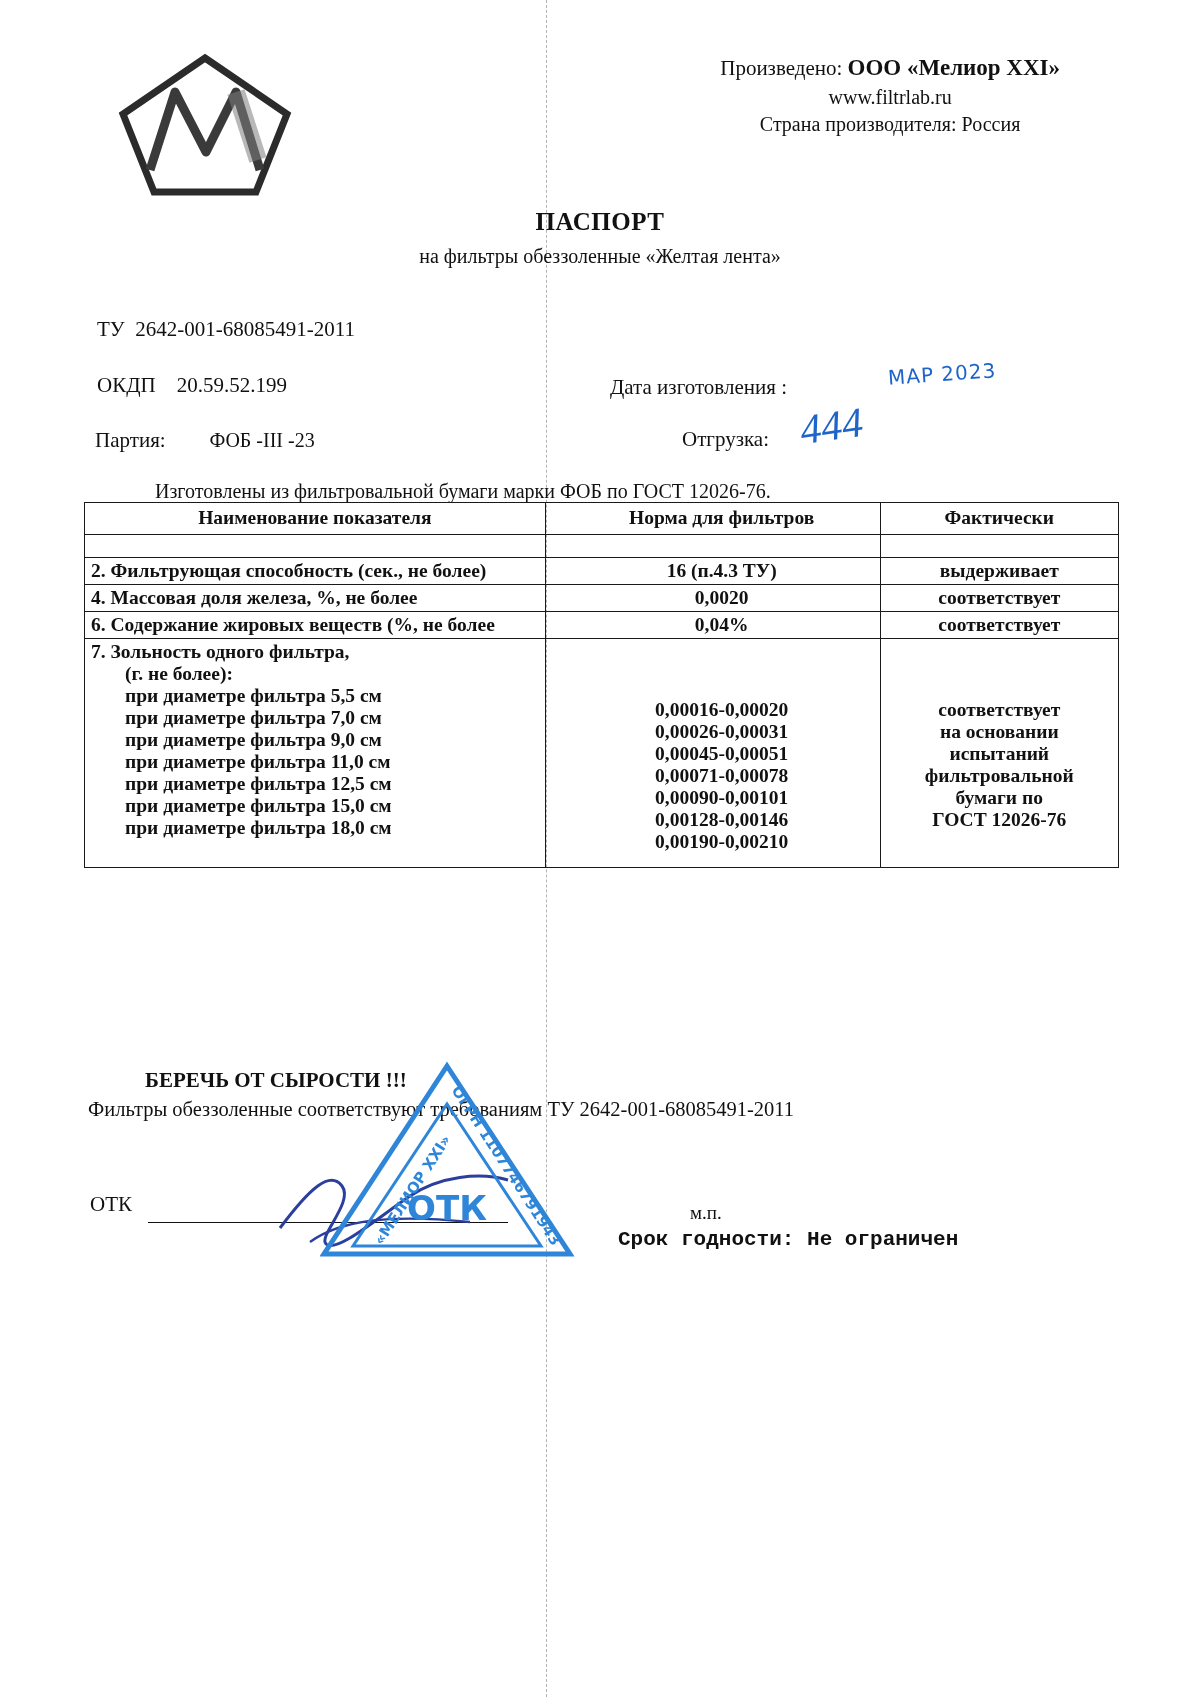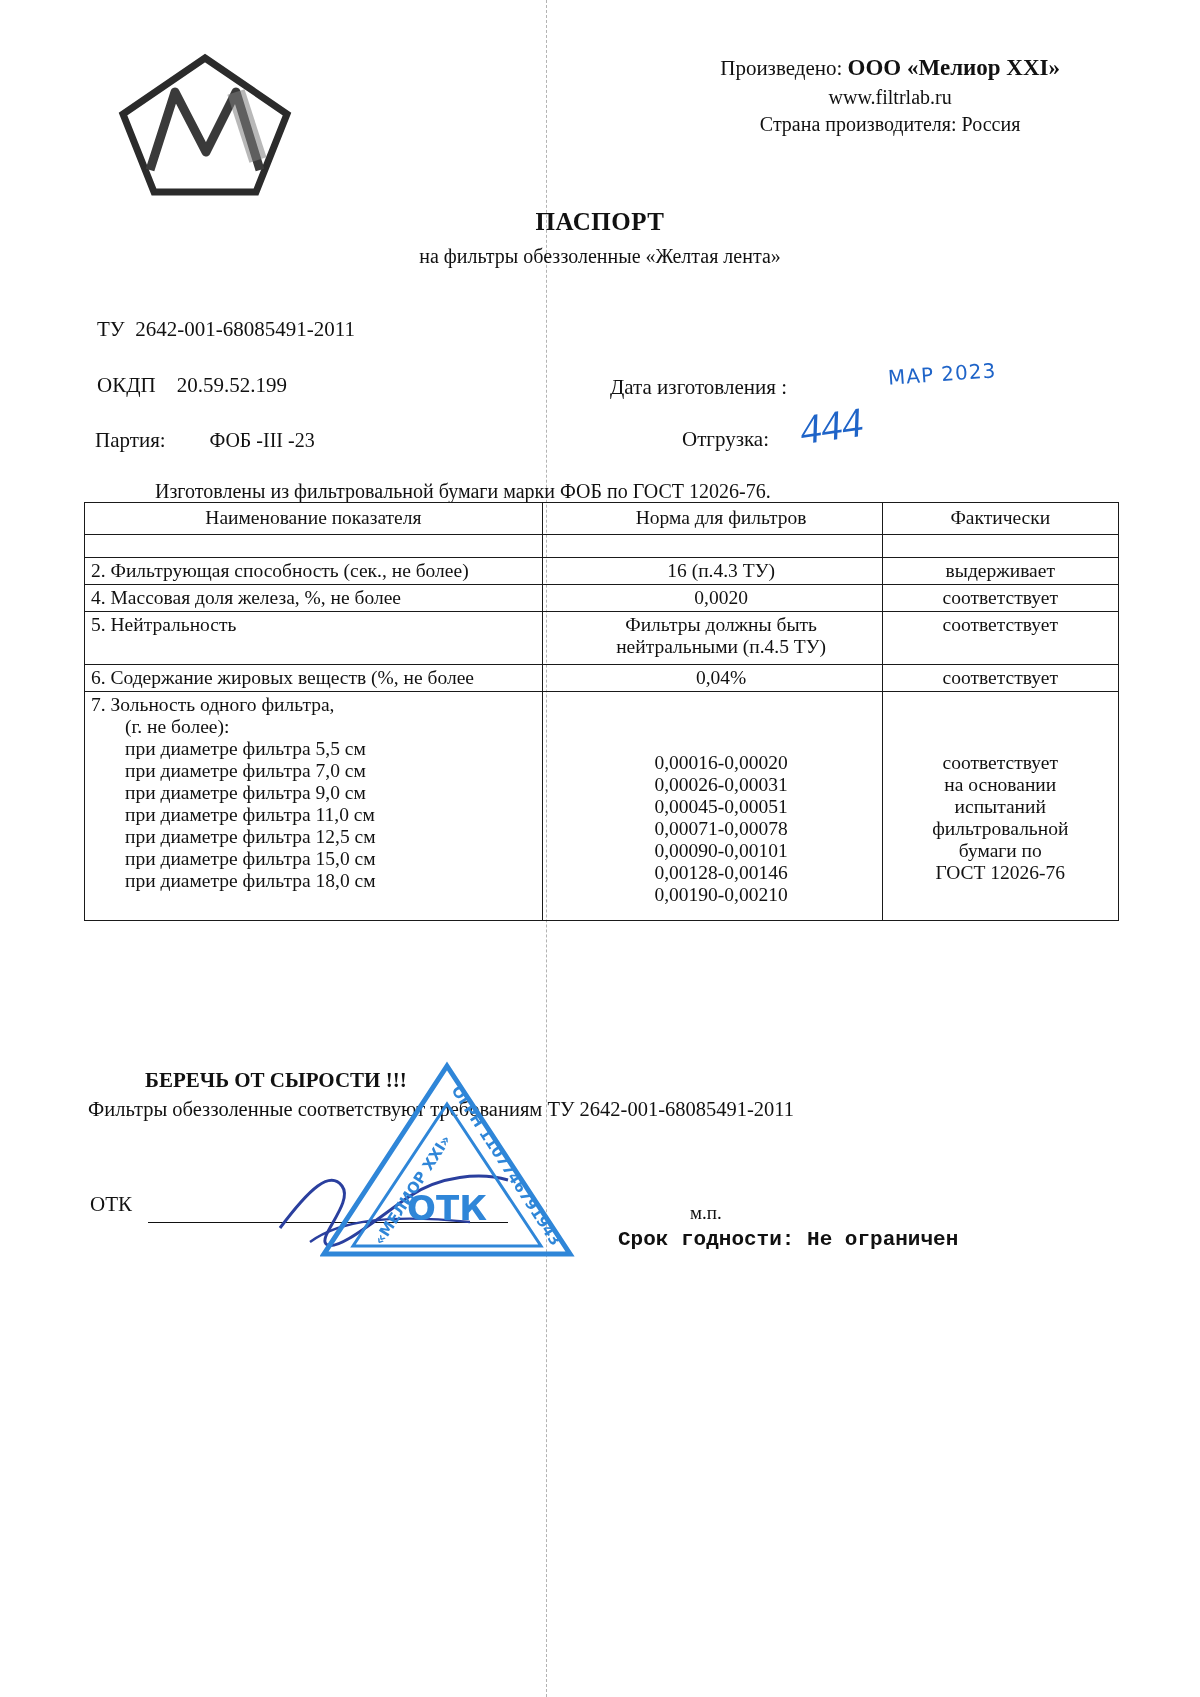--- a/index.html
+++ b/index.html
@@ -115,21 +115,21 @@
     left: 84px;
     top: 502px;
     width: 1035px;
     border-collapse: collapse;
     font-size: 19.5px;
   }
   .tbl td, .tbl th {
     border: 1px solid #1a1a1a;
     padding: 2px 6px;
     vertical-align: top;
-    font-weight: normal;
+    font-weight: bold;
   }
   .tbl .col-name { width: 455px; }
   .tbl .col-norm { width: 340px; text-align: center; padding-left: 24px; }
   .tbl .col-fact { width: 238px; text-align: center; }
   .tbl thead td { text-align: center; padding: 4px 6px 5px; }
   .spacer-row td { height: 18px; border-top: none; }
   .sub { padding-left: 34px; }
   .nowrap { white-space: nowrap; }
 
   
@@ -262,31 +262,20 @@
       <td class="col-fact">выдерживает</td>
     </tr>
 
 
     <tr>
       <td>4. Массовая доля железа, %, не более</td>
       <td class="col-norm">0,0020</td>
       <td class="col-fact">соответствует</td>
     </tr>
 
-    <tr>
-      <td>
-        <div>5. Нейтральность</div>
-        <div style="height:26px"></div>
-      </td>
-      <td class="col-norm">
-        <div style="white-space:pre-line">Фильтры должны быть
-нейтральными (п.4.5 ТУ)</div>
-      </td>
-      <td class="col-fact">соответствует</td>
-    </tr>
 
     <tr>
       <td class="nowrap">6. Содержание жировых веществ (%, не более</td>
       <td class="col-norm">0,04%</td>
       <td class="col-fact">соответствует</td>
     </tr>
 
     <tr>
       <td>
         <div>7. Зольность одного фильтра,</div>

